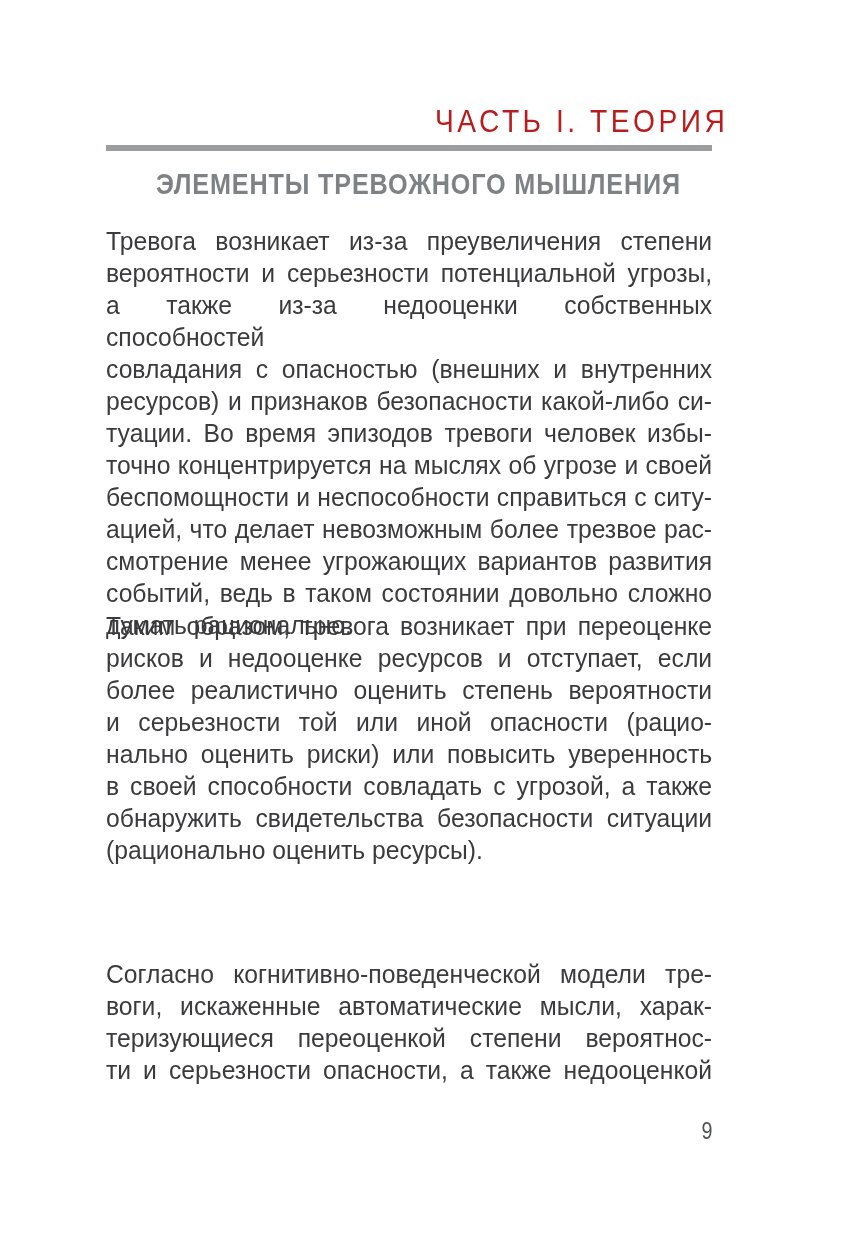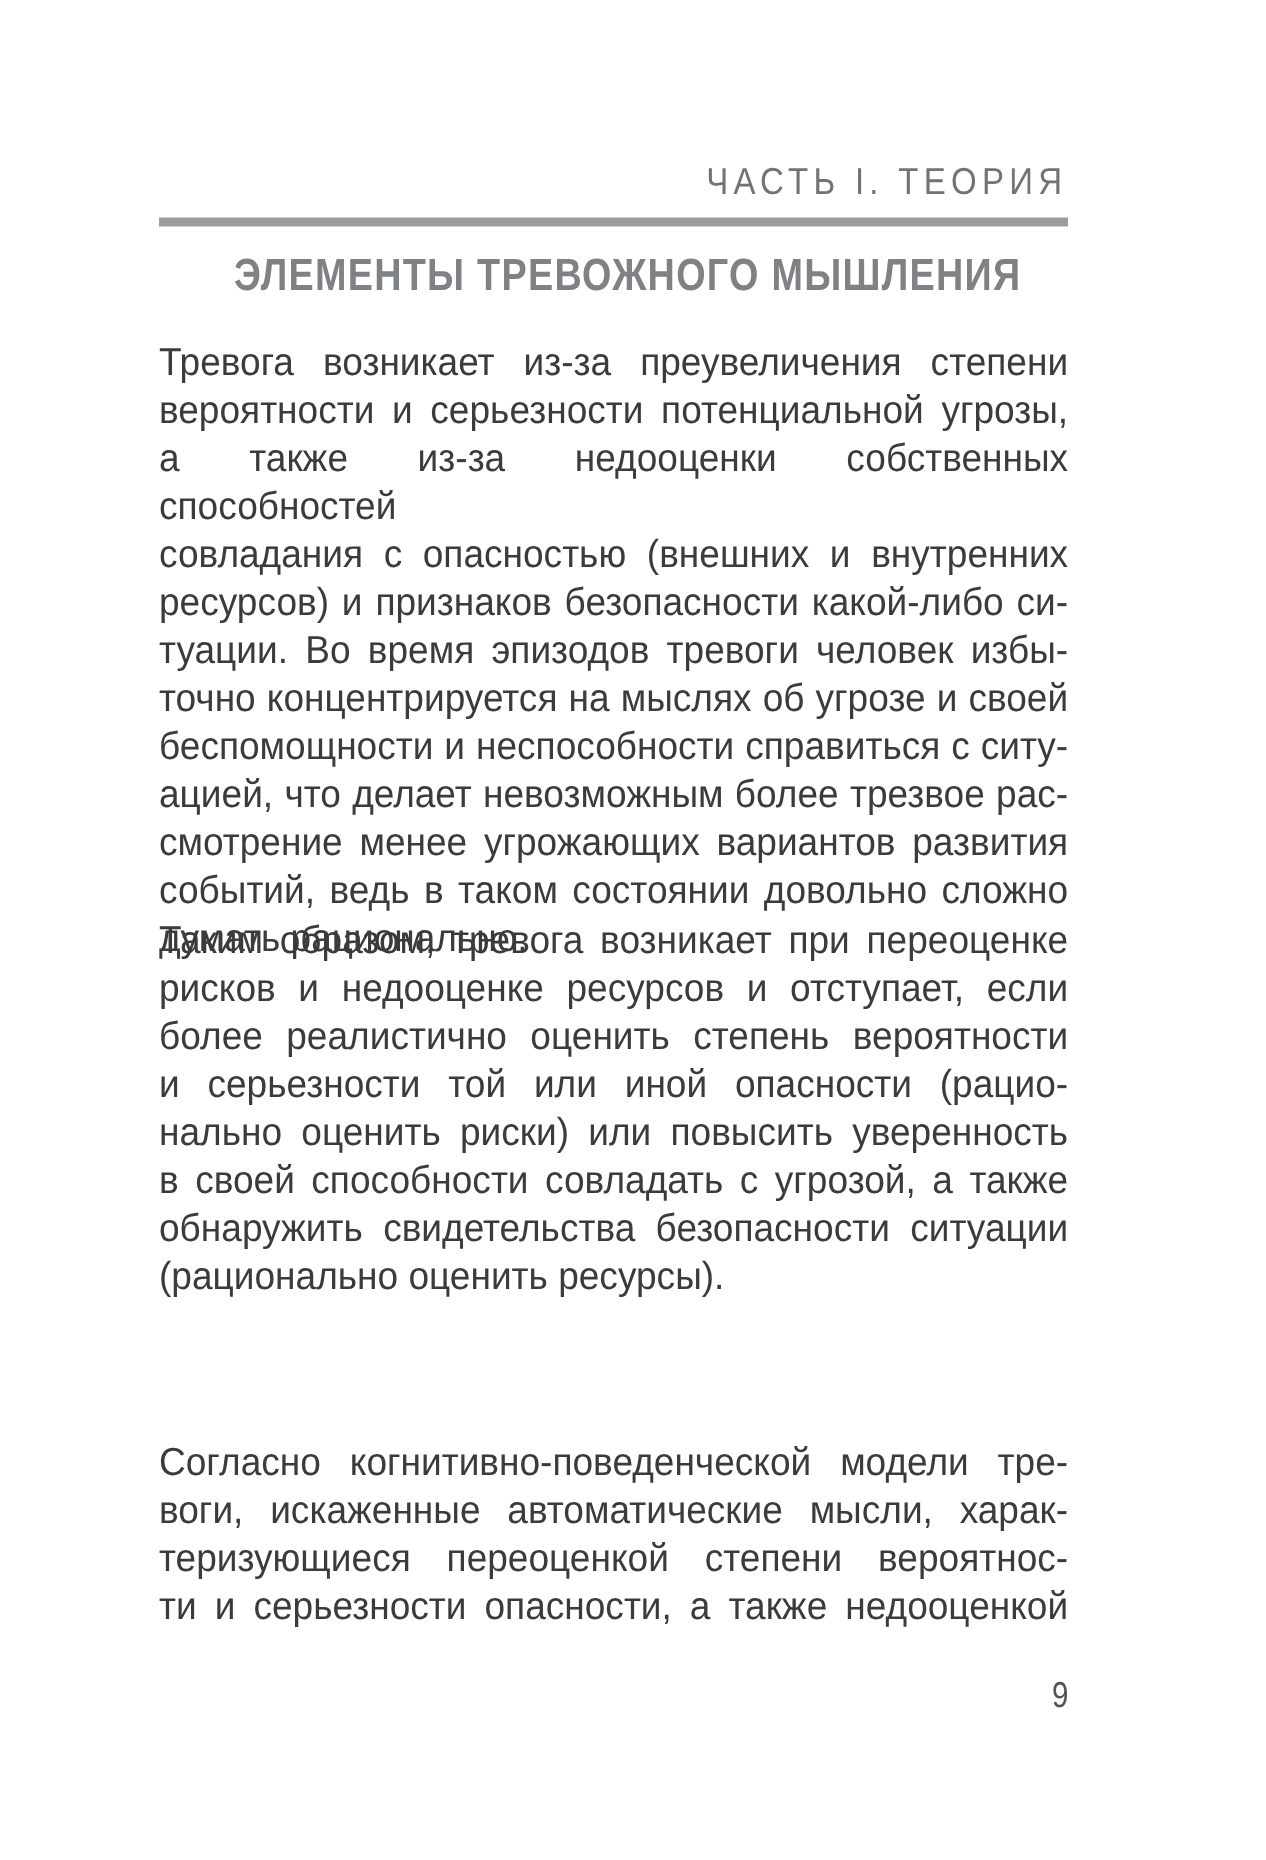--- a/index.html
+++ b/index.html
@@ -9,24 +9,24 @@
     margin:0 auto;
     background:#ffffff;
     font-family:"Liberation Sans", sans-serif;
     overflow:hidden;
   }
   .content {
     position:absolute; left:106px; top:0; width:606px; height:1240px;
   }
   
   .running-head {
-    position:absolute; top:107px; left:0; width:606px;
+    position:absolute; top:107px; left:16px; width:606px;
     text-align:right;
-    color:#737373;
-    font-size:25px; line-height:28px;
+    color:#b91c1c;
+    font-size:32px; line-height:28px;
     white-space:nowrap;
   }
   .running-head > span {
     display:inline-block;
     transform:scaleX(0.88);
     transform-origin:100% 50%;
     letter-spacing:4px;
   }
   
   .rule {

